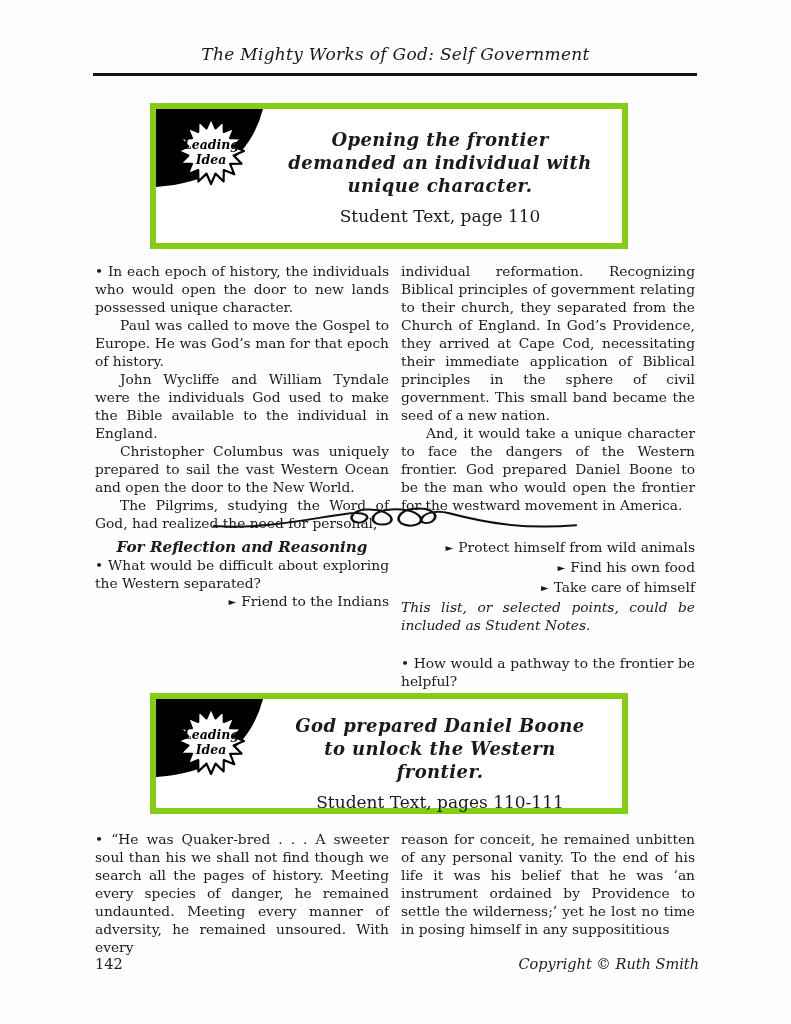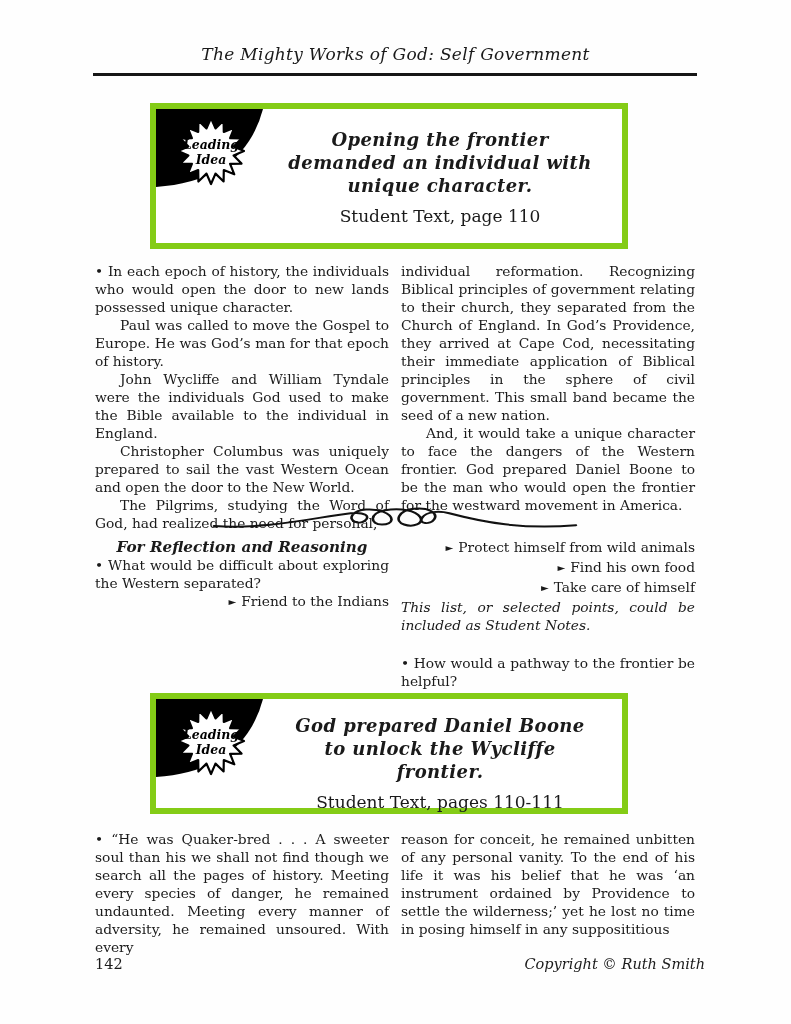--- a/index.html
+++ b/index.html
@@ -46,21 +46,21 @@
   .arrow-item { margin-left:34px; text-align:right; }
   .arw { font-size:10px; margin-right:5px; position:relative; top:-1px; }
   .note { font-style:italic; }
   .q3 { margin-top:20px !important; }
 
   
   .flourish { position:absolute; top:502px; left:210px; }
 
   
   .footer-page { position:absolute; left:95px; top:956px; font-size:14.5px; }
-  .footer-copy { position:absolute; right:86px; top:956px; font-size:14.5px; font-style:italic; }
+  .footer-copy { position:absolute; right:92px; top:956px; font-size:14.5px; font-style:italic; }
 </style>
 </head>
 <body>
 
 <div class="page">
 
   <div class="header-title">The Mighty Works of God: Self Government</div>
   <div class="header-rule"></div>
 
   <div class="idea-box" id="box1">
@@ -114,21 +114,21 @@
   <div class="idea-box" id="box2">
     <div class="badge-wrap">
       <svg class="badge-svg" width="112" height="80" viewBox="0 0 112 80">
         <path d="M0,0 L107,0 Q88,72 0,78 Z" fill="#000"></path>
         <polygon points="55,9 59.5,19.4 67.6,11.5 67.8,22.9 78.3,18.7 74.1,29.2 85.5,29.4 77.6,37.5 88,42 77.6,46.5 85.5,54.6 74.1,54.8 78.3,65.3 67.8,61.1 67.6,72.5 59.5,64.6 55,75 50.5,64.6 42.4,72.5 42.2,61.1 31.7,65.3 35.9,54.8 24.5,54.6 32.4,46.5 22,42 32.4,37.5 24.5,29.4 35.9,29.2 31.7,18.7 42.2,22.9 42.4,11.5 50.5,19.4" fill="#fff" stroke="#000" stroke-width="2.2" stroke-linejoin="round"></polygon>
         <text class="badge-text" x="55" y="40" font-size="12.5" text-anchor="middle" fill="#000">Leading</text>
         <text class="badge-text" x="55" y="55" font-size="12.5" text-anchor="middle" fill="#000">Idea</text>
       </svg>
     </div>
     <div class="idea-content">
-      <div class="idea-title">God prepared Daniel Boone to unlock the Wycliffe frontier.</div>
+      <div class="idea-title">God prepared Daniel Boone to unlock the Western frontier.</div>
       <div class="idea-sub">Student Text, pages 110-111</div>
     </div>
   </div>
 
   <div class="cols" id="section2">
     <div class="col">
       <p><span>•</span> <span>“He was Quaker-bred . . . A sweeter soul than his we shall not find though we search all the pages of history. Meeting every species of danger, he remained undaunted. Meeting every manner of adversity, he remained unsoured. With every</span></p>
     </div>
     <div class="col">
       <p>reason for conceit, he remained unbitten of any personal vanity. To the end of his life it was his belief that he was ‘an instrument ordained by Providence to settle the wilderness;’ yet he lost no time in posing himself in any supposititious</p>

